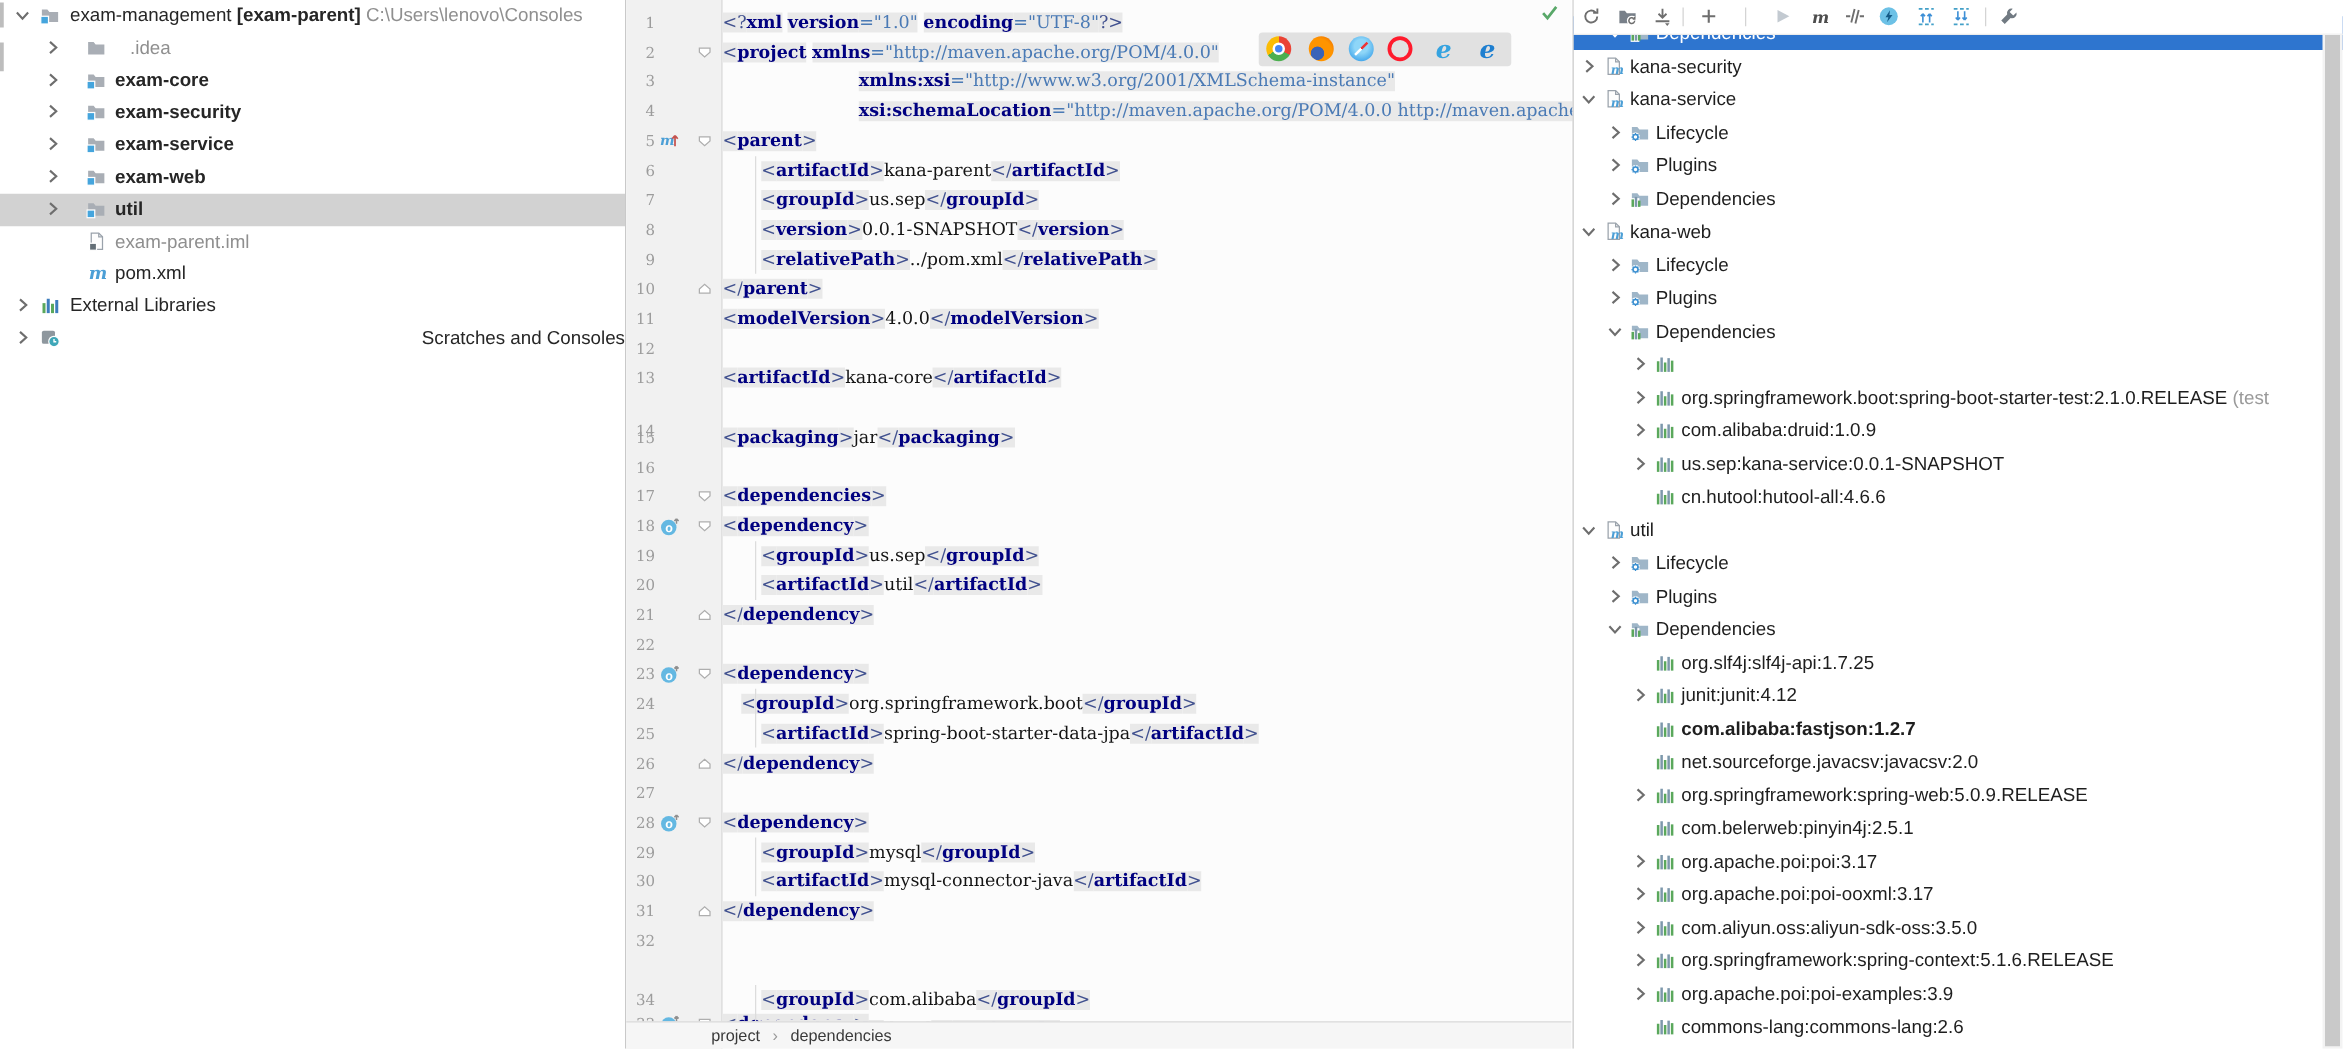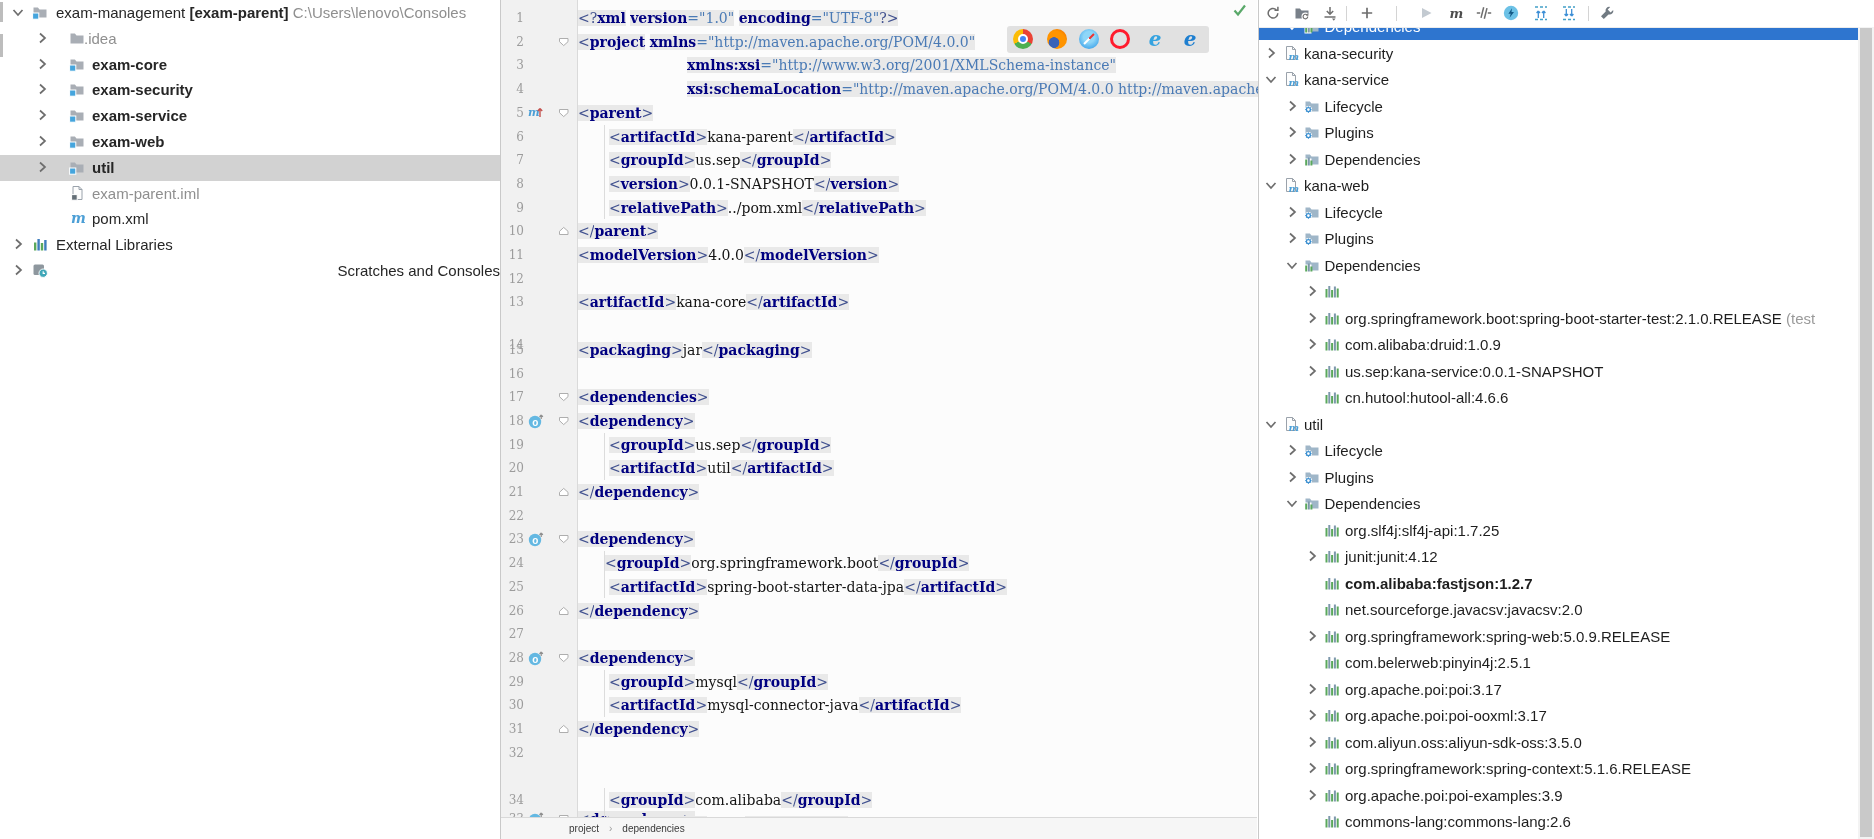--- a/index.html
+++ b/index.html
@@ -24,21 +24,21 @@
   .ed-gicon{position:absolute;left:27px;top:3px;width:18px;height:18px;}
   .ed-fold{position:absolute;left:57px;top:6px;width:12px;height:12px;}
   .ed-code{position:absolute;top:0;height:24px;}
   .tk-k{color:#41518f;background:#e9e9e9;}
   .tk-t{color:#000080;font-weight:bold;background:#e9e9e9;}
   .tk-a{color:#000080;font-weight:bold;background:#e9e9e9;}
   .tk-v{color:#4a7ab5;background:#e9e9e9;}
   .tk-x{color:#141414;}
   .guide{position:absolute;width:1px;background:#dcdcdc;}
   #breadcrumb{position:absolute;left:0;right:0;top:817px;height:21px;background:#f6f6f6;
-              border-top:1px solid #d9d9d9;font-size:10px;color:#3a3a3a;line-height:21px;z-index:12;}
+              border-top:1px solid #d9d9d9;font-size:13px;color:#3a3a3a;line-height:21px;z-index:12;}
   .bc-item{margin-right:10px;}
   .bc-sep{color:#9a9a9a;margin-right:10px;}
   #browser-popup{position:absolute;left:506px;top:26px;width:202px;height:27px;background:rgba(222,222,222,.92);
                  border-radius:3px;z-index:11;}
   .bw{position:absolute;top:3px;width:20px;height:20px;border-radius:50%;}
   #green-check{position:absolute;left:731px;top:2px;width:16px;height:16px;z-index:11;}
   
   .bw-chrome{background:conic-gradient(#ea4335 0 120deg,#4caf50 0 240deg,#fbbc05 0 360deg);}
   .bw-chrome:after{content:"";position:absolute;left:5px;top:5px;width:10px;height:10px;border-radius:50%;
                    background:#4285f4;border:2px solid #fff;box-sizing:border-box;}
@@ -89,21 +89,21 @@
         <span class="pt-chev" style="left: 34px;">
           <svg width="16" height="16" viewBox="0 0 16 16" xmlns="http://www.w3.org/2000/svg">
             <path d="M6 3.5l5 4.5-5 4.5" fill="none" stroke="#6e6e6e" stroke-width="1.7"></path>
           </svg>
         </span>
         <span class="pt-icon" style="left: 69px;">
           <svg width="16" height="16" viewBox="0 0 16 16" xmlns="http://www.w3.org/2000/svg">
             <path d="M1.5 3.6h4.4l1.6 1.9h7v8H1.5z" fill="#a9aeb5"></path>
           </svg>
         </span>
-        <span class="pt-text" style="left: 84px;"><span class="g">.idea</span></span>
+        <span class="pt-text" style="left: 104px;"><span class="g">.idea</span></span>
       </div>
       <div class="pt-row" style="top: 51.6px;">
         <span class="pt-chev" style="left: 34px;">
           <svg width="16" height="16" viewBox="0 0 16 16" xmlns="http://www.w3.org/2000/svg">
             <path d="M6 3.5l5 4.5-5 4.5" fill="none" stroke="#6e6e6e" stroke-width="1.7"></path>
           </svg>
         </span>
         <span class="pt-icon" style="left: 69px;">
           <svg width="16" height="16" viewBox="0 0 16 16" xmlns="http://www.w3.org/2000/svg">
             <path d="M1.5 3.6h4.4l1.6 1.9h7v8H1.5z" fill="#a9aeb5"></path>
@@ -365,21 +365,21 @@
         </span>
         <span class="ed-fold">
           <svg width="12" height="12" viewBox="0 0 12 12" xmlns="http://www.w3.org/2000/svg">
             <path d="M1.5 2.5h8.5v3.2L5.7 9.6 1.5 5.7z" fill="#ffffff" stroke="#aeaeae"></path>
           </svg>
         </span>
         <span class="ed-code" style="left: 77px;"><span class="tk-k">&lt;</span><span class="tk-t">dependency</span><span class="tk-k">&gt;</span></span>
       </div>
       <div class="ed-line" style="top: 551.1px;">
         <span class="ed-num">24</span>
-        <span class="ed-code" style="left: 104px;"><span class="tk-k">&lt;</span><span class="tk-t">groupId</span><span class="tk-k">&gt;</span><span class="tk-x">org.springframework.boot</span><span class="tk-k">&lt;/</span><span class="tk-t">groupId</span><span class="tk-k">&gt;</span></span>
+        <span class="ed-code" style="left: 92px;"><span class="tk-k">&lt;</span><span class="tk-t">groupId</span><span class="tk-k">&gt;</span><span class="tk-x">org.springframework.boot</span><span class="tk-k">&lt;/</span><span class="tk-t">groupId</span><span class="tk-k">&gt;</span></span>
       </div>
       <div class="ed-line" style="top: 574.8px;">
         <span class="ed-num">25</span>
         <span class="ed-code" style="left: 108px;"><span class="tk-k">&lt;</span><span class="tk-t">artifactId</span><span class="tk-k">&gt;</span><span class="tk-x">spring-boot-starter-data-jpa</span><span class="tk-k">&lt;/</span><span class="tk-t">artifactId</span><span class="tk-k">&gt;</span></span>
       </div>
       <div class="ed-line" style="top: 598.5px;">
         <span class="ed-num">26</span>
         <span class="ed-fold">
           <svg width="12" height="12" viewBox="0 0 12 12" xmlns="http://www.w3.org/2000/svg">
             <path d="M1.5 9.5h8.5V6.3L5.7 2.4 1.5 6.3z" fill="#ffffff" stroke="#aeaeae"></path>

